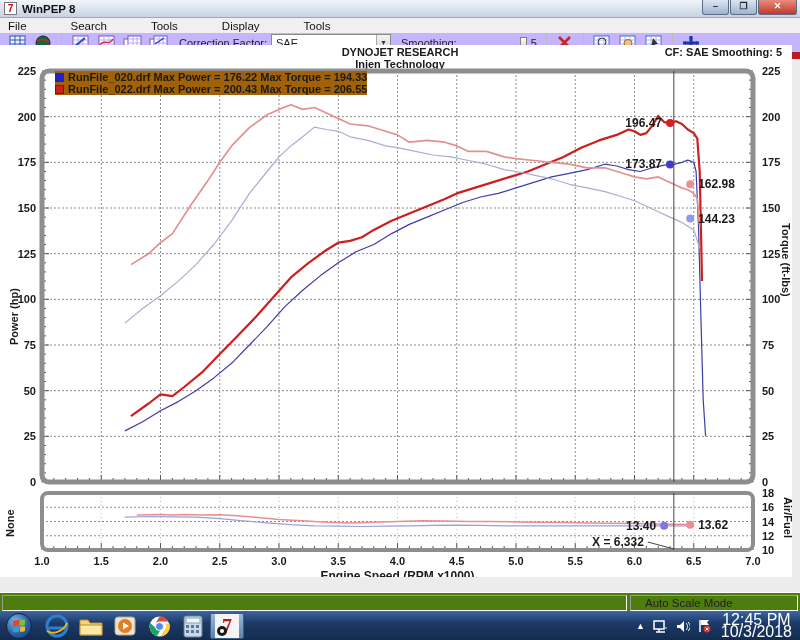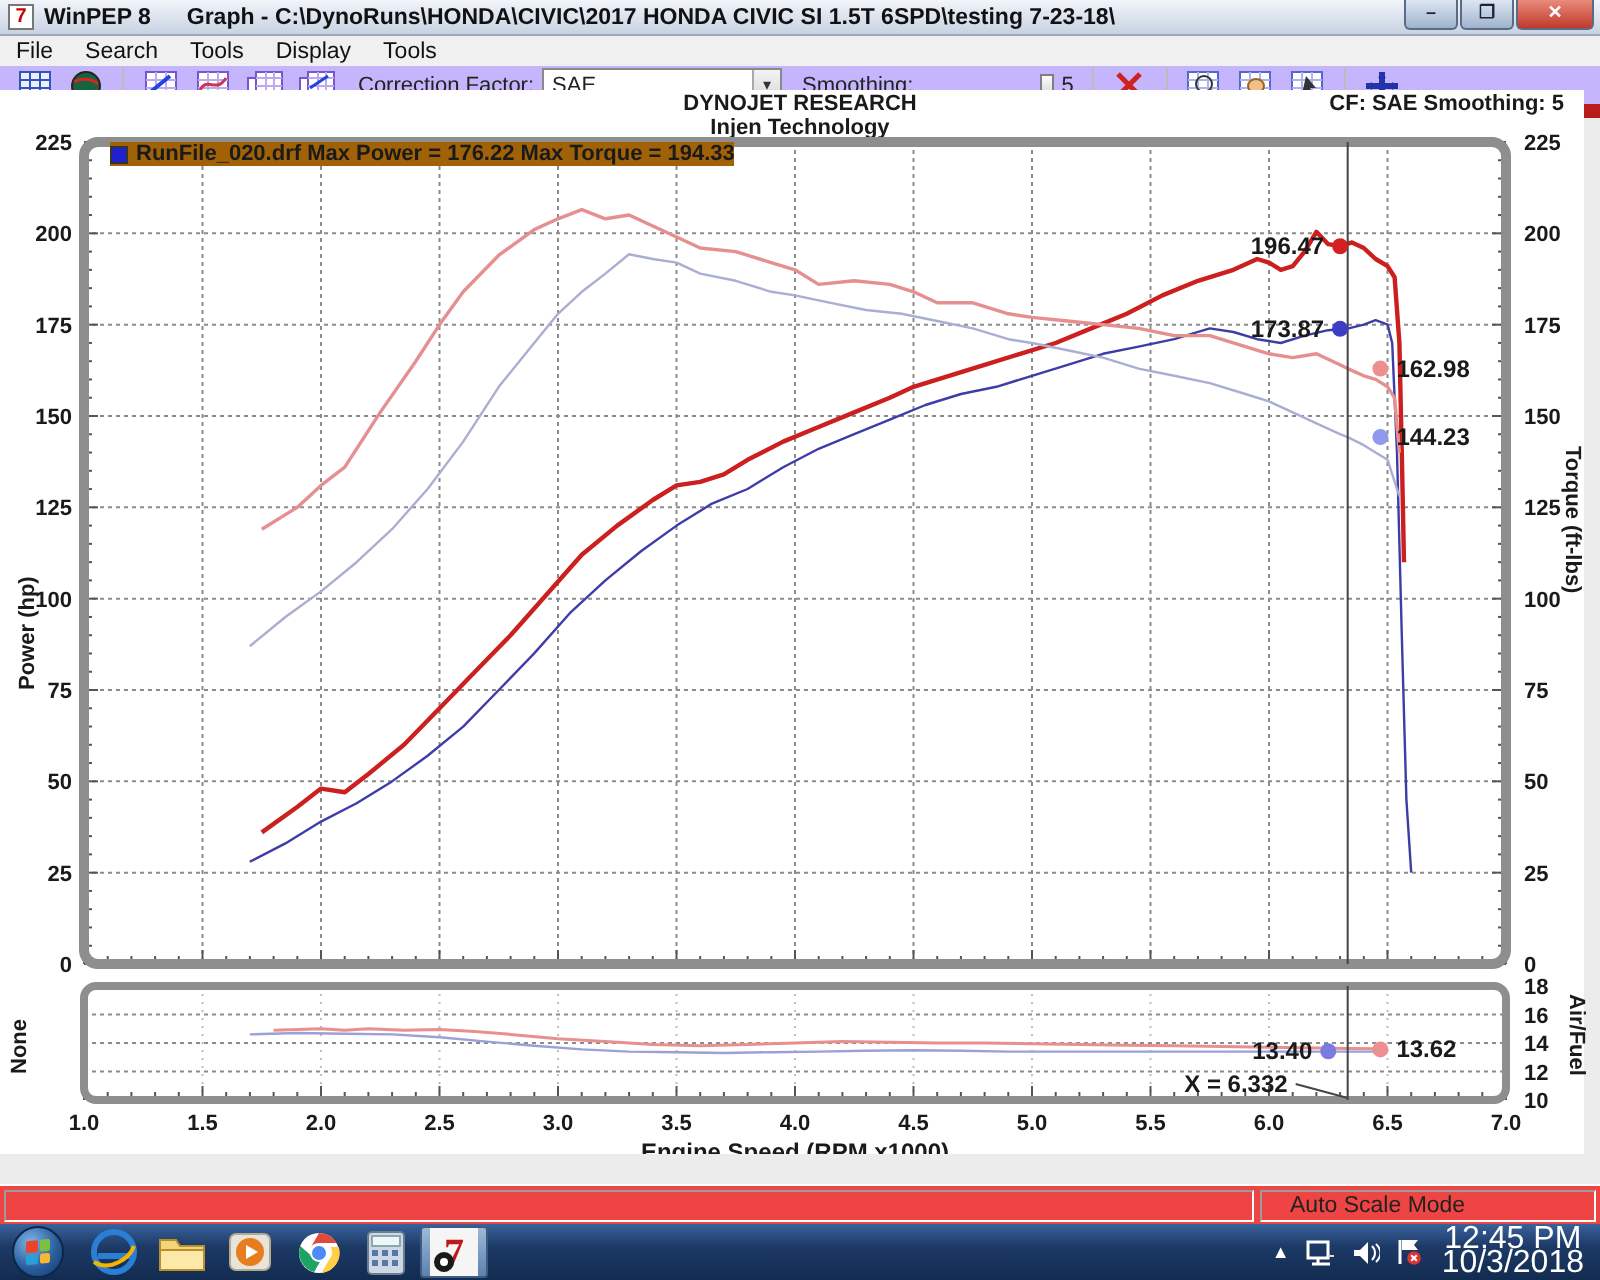--- a/index.html
+++ b/index.html
@@ -12,21 +12,21 @@
     display:flex; align-items:center; padding-left:4px; font-size:11.5px; color:#111; font-weight:bold; }
   .app-ico { width:13px; height:13px; background:#fff; border:1px solid #777; margin-right:5px;
     color:#c00; font-size:10px; font-weight:bold; text-align:center; line-height:11px; }
   .winbtns { position:absolute; right:3px; top:0; display:flex; }
   .winbtn { width:27px; height:15px; border:1px solid #5a6b85; border-top:none; border-radius:0 0 3px 3px;
     background:linear-gradient(#dce6f2,#9fb3cd); color:#223; font-size:9px; line-height:13px; text-align:center; margin-left:1px;}
   .winbtn.close { width:39px; background:linear-gradient(#e98b7d,#c0392b); color:#fff; font-weight:bold; }
 
   
   .menubar { position:absolute; top:18px; left:0; width:800px; height:15px; background:#f0f0f0;
-    display:flex; align-items:center; font-size:11.5px; color:#111; }
+    display:flex; align-items:center; font-size:11.5px; color:#111;gap:28px; }
   .menu-item { padding:0 8px; }
   .toolbar { position:absolute; top:33px; left:0; width:800px; height:26px; background:#c4b5fd;
     border-bottom:7px solid #b91c1c; display:flex; align-items:center; font-size:11px; color:#222; padding-left:4px;}
   .tbtn { width:24px; height:21px; display:flex; align-items:center; justify-content:center; margin:0 1px; }
   .tsep { width:1px; height:18px; background:#bbb; margin:0 5px; }
   .cf-select { width:120px; height:17px; border:1px solid #8a8a8a; background:#fff; font-size:11px;
     display:flex; align-items:center; justify-content:space-between; padding-left:4px; margin-left:4px;}
   .cf-arrow { width:14px; height:15px; background:linear-gradient(#f4f4f4,#d8d8d8); border-left:1px solid #aaa;
     font-size:8px; text-align:center; line-height:15px; color:#333;}
   .slider { width:66px; height:12px; margin:0 4px; position:relative; border-bottom:1px solid #999; }
@@ -42,21 +42,21 @@
   .chart-cf { position:absolute; top:1px; right:10px; font-size:11px; font-weight:bold; color:#1a1a1a; }
   .legendbox { position:absolute; top:26px; left:55px; font-size:11px; font-weight:bold; color:#1a1a1a;
     background:#a16207; line-height:12px; }
   .legend-row { display:flex; align-items:center; }
   .legend-swatch { width:9px; height:9px; border:1px solid #333; margin-right:4px; }
   .vlabel { position:absolute; font-size:11px; font-weight:bold; color:#1a1a1a; white-space:nowrap; }
   .rot-up { transform:rotate(-90deg); transform-origin:left top; }
   .rot-down { transform:rotate(90deg); transform-origin:left top; }
 
   
-  .statusbar { position:absolute; top:592px; left:0; width:800px; height:20px; background:#ef4444;
+  .statusbar { position:absolute; top:592px; left:0; width:800px; height:20px; background:#4d7c0f;
     border-top:1px solid #fff; display:flex; font-size:11.5px; color:#222; }
   .status-panel { border:1px solid; border-color:#9b9b9b #fdfdfd #fdfdfd #9b9b9b; height:16px; margin-top:2px; }
   .sp-left { flex:1; margin-left:2px; }
   .sp-right { width:168px; margin:2px 2px 0 3px; padding:1px 6px 0 14px; }
 
   
   .taskbar { position:absolute; top:612px; left:0; width:800px; height:28px;
     background:linear-gradient(#39629c,#1d3a66 40%,#122b50); display:flex; align-items:center; }
   .orb { width:26px; height:26px; border-radius:50%; margin:0 8px 0 6px;
     background:radial-gradient(circle at 35% 30%, #7fb3e8, #2b5f9e 55%, #123a6b); border:1px solid #0c2748;
@@ -71,21 +71,20 @@
 </style>
 </head>
 <body>
 
 <div class="window">
 
   <div class="titlebar">
     <div class="app-ico">7</div>
     <span>WinPEP 8</span>
     <span style="width:18px"></span>
-    <span>Graph - C:\DynoRuns\HONDA\CIVIC\2017 HONDA CIVIC SI 1.5T 6SPD\testing 7-23-18\</span>
     <div class="winbtns">
       <div class="winbtn">–</div>
       <div class="winbtn">❐</div>
       <div class="winbtn close">✕</div>
     </div>
   </div>
 
   <div class="menubar">
     <span class="menu-item">File</span>
     <span class="menu-item">Search</span>
@@ -510,20 +509,24 @@
         <text x="698.1949999999999" y="483.70625" text-anchor="start" font-size="12" font-weight="bold" fill="#1a1a1a" font-family="Liberation Sans,sans-serif">13.62</text>
         <text x="643.842" y="501" text-anchor="end" font-size="12" font-weight="bold" fill="#1a1a1a" font-family="Liberation Sans,sans-serif">X = 6.332</text>
         <line x1="647.842" y1="497" x2="673.842" y2="504" stroke="#444"></line>
       </svg>
 
     <div class="legendbox">
       <div class="legend-row">
         <span class="legend-swatch" style="background: rgb(32, 32, 204);"></span>
         <span>RunFile_020.drf Max Power = 176.22 Max Torque = 194.33</span>
       </div>
+      <div class="legend-row">
+        <span class="legend-swatch" style="background: rgb(204, 32, 32);"></span>
+        <span>RunFile_022.drf Max Power = 200.43 Max Torque = 206.55</span>
+      </div>
     </div>
 
     <div class="vlabel rot-up" style="left:8px; top:300px;">Power (hp)</div>
     <div class="vlabel rot-down" style="left:792px; top:178px;">Torque (ft-lbs)</div>
     <div class="vlabel rot-up" style="left:4px; top:492px;">None</div>
     <div class="vlabel rot-down" style="left:794px; top:452px;">Air/Fuel</div>
   </div>
 
   <div class="statusbar">
     <div class="status-panel sp-left"></div>

